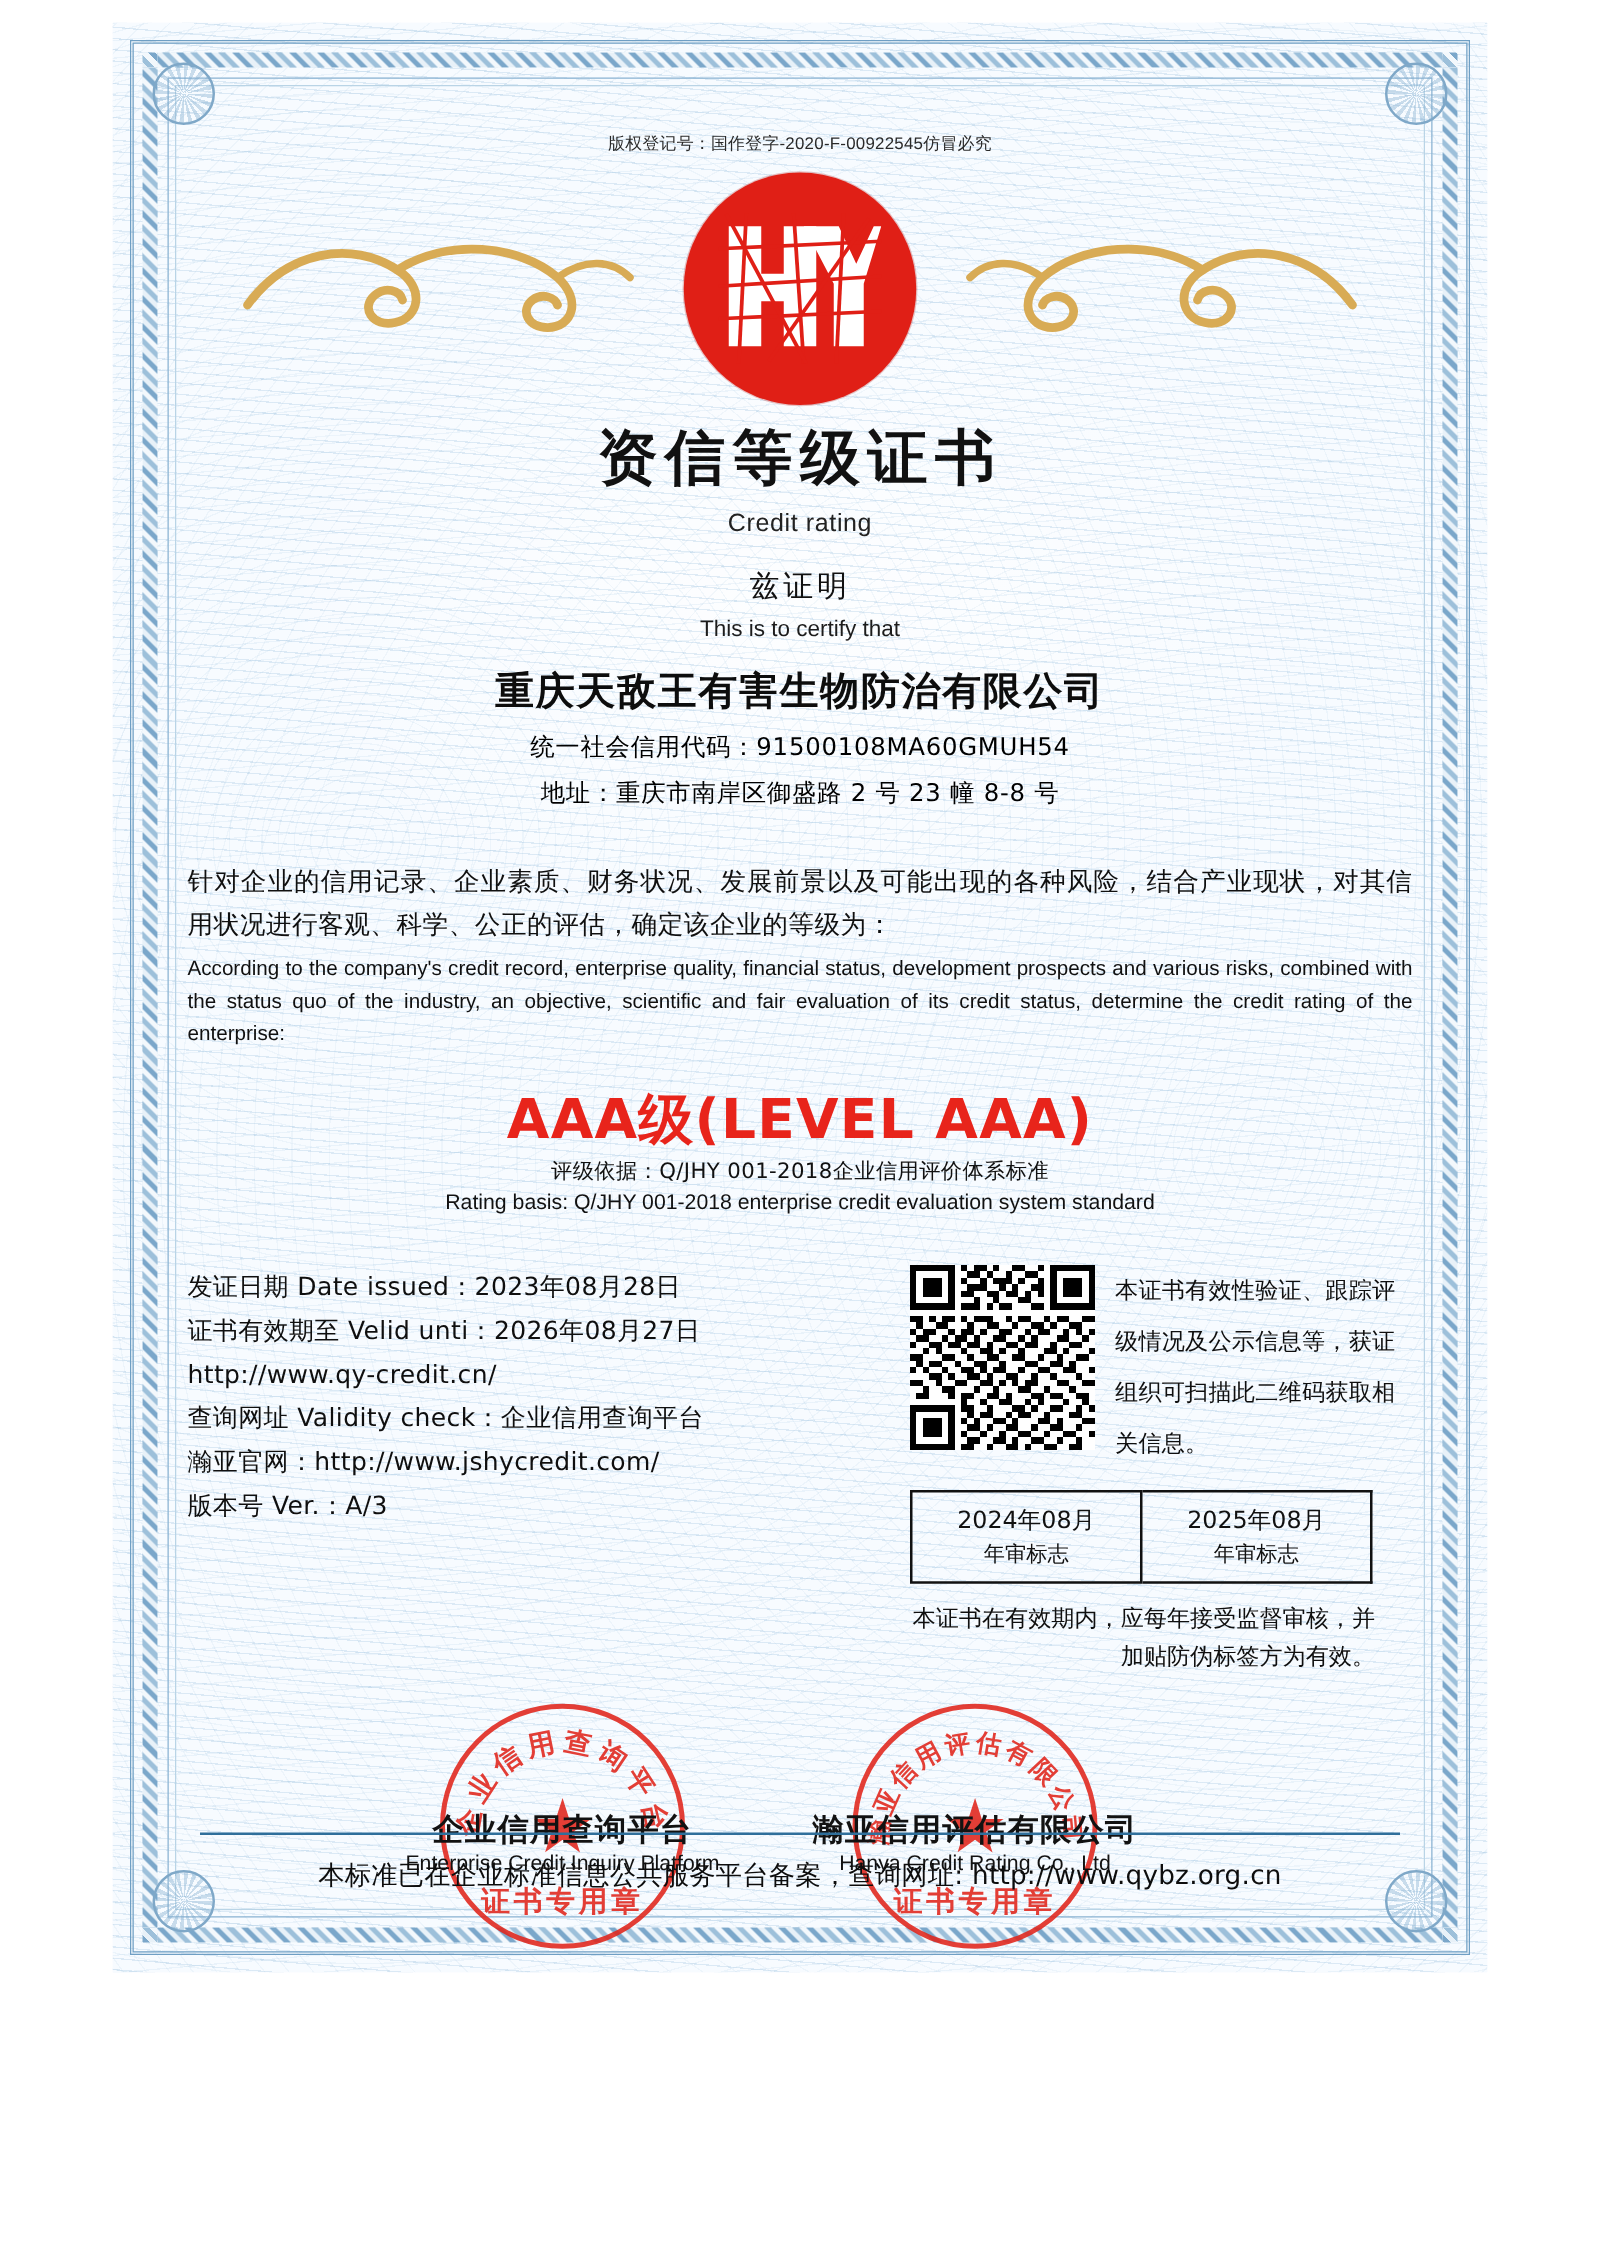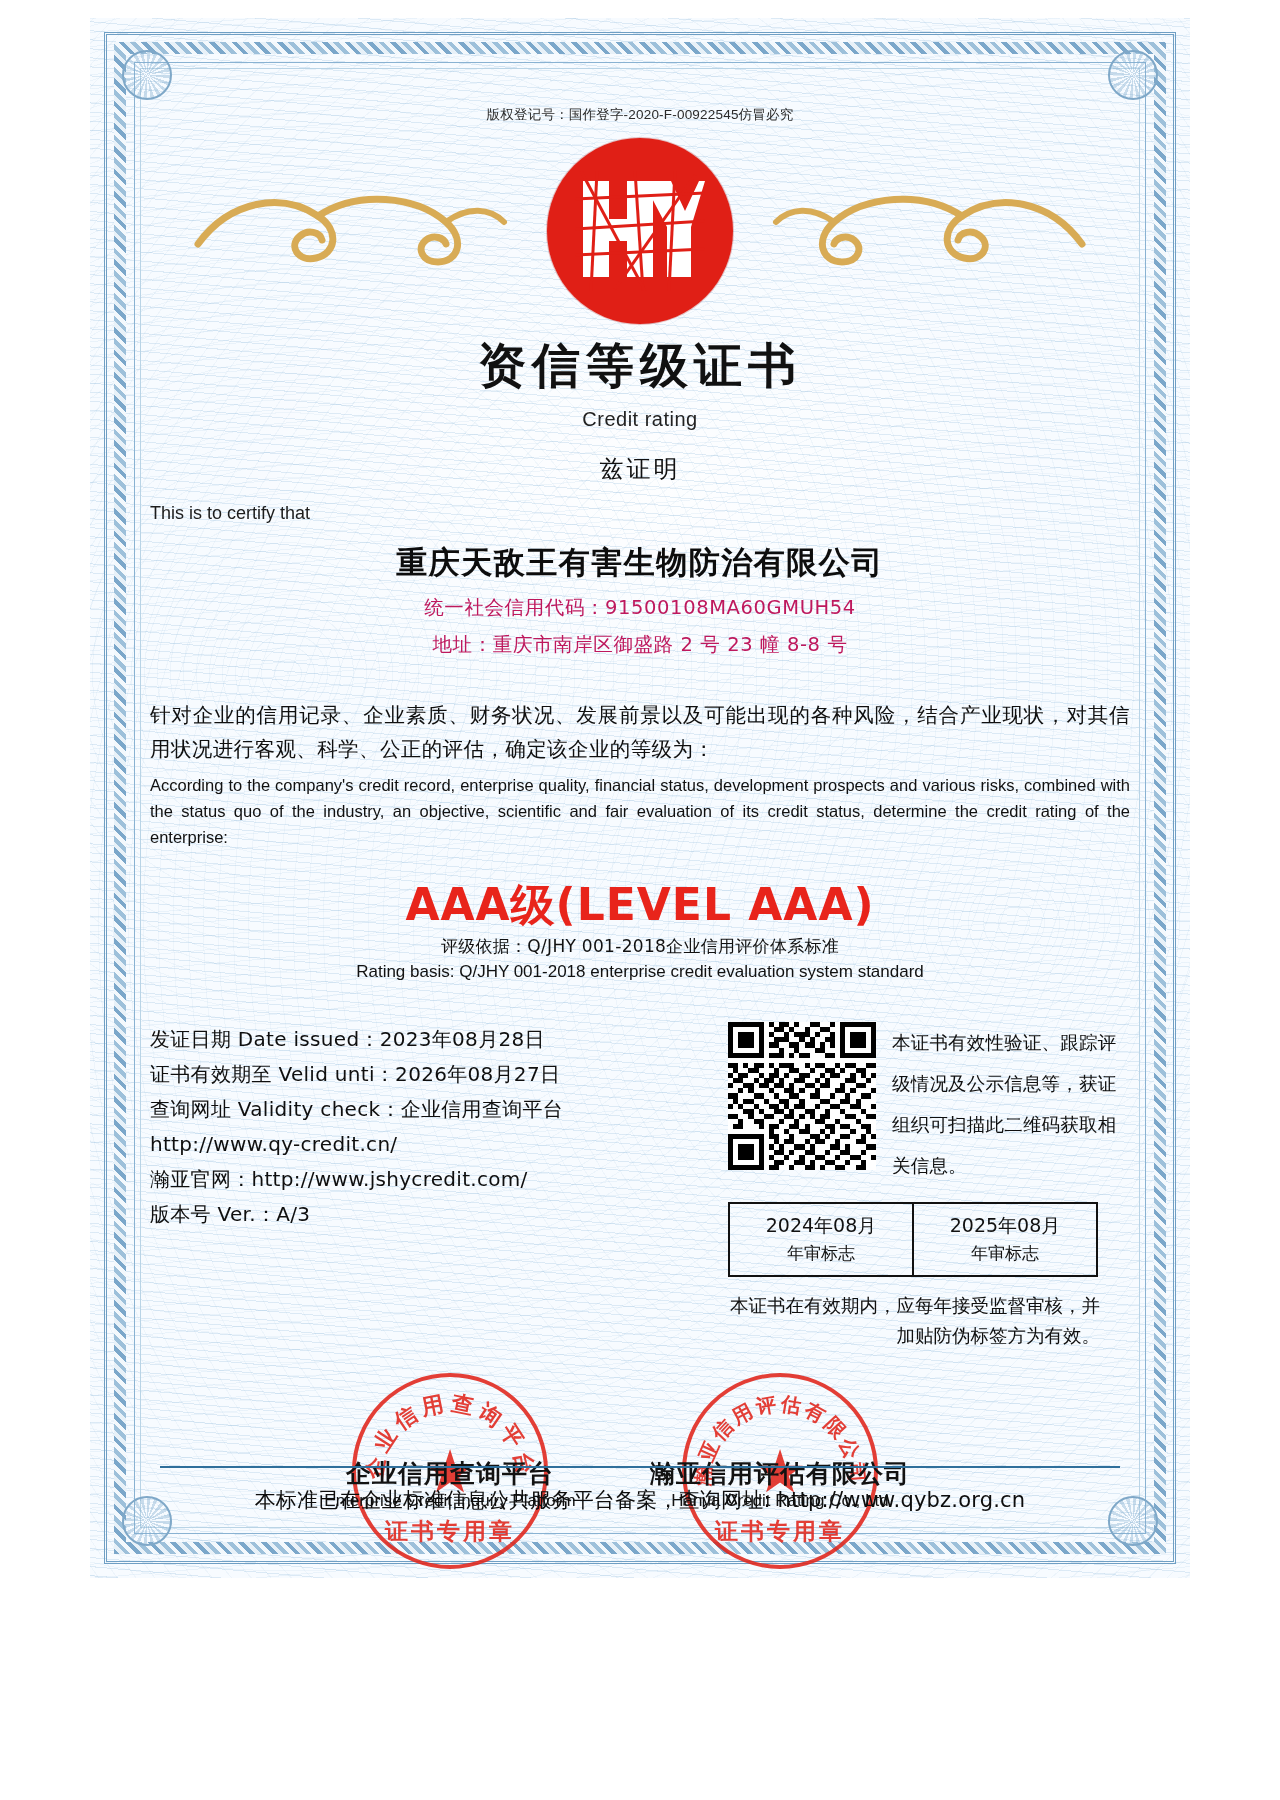--- a/index.html
+++ b/index.html
@@ -173,37 +173,38 @@
   }
   .certify-cn {
     text-align: center;
     font-size: 24px;
     color: #111;
     margin-top: 22px;
     letter-spacing: 3px;
     font-family: "DejaVu Sans", "Liberation Sans", sans-serif;
   }
   .certify-en {
+    text-align: center;
     font-size: 18px;
     color: #1c1c1c;
-    margin-top: 18px;
+    margin-top: 8px;
   }
   .company {
     text-align: center;
     font-size: 31px;
     font-weight: 700;
     color: #0d0d0d;
     margin-top: 18px;
     letter-spacing: 1.5px;
     font-family: "DejaVu Sans", "Liberation Sans", sans-serif;
   }
   .meta-line {
     text-align: center;
     font-size: 19.5px;
-    color: #be185d;
+    color: #000000;
     margin-top: 10px;
     letter-spacing: .6px;
     font-family: "DejaVu Sans", "Liberation Sans", sans-serif;
   }
 
   .body-block { margin-top: 40px; }
   .body-cn {
     font-size: 20.5px;
     line-height: 34px;
     color: #101010;
@@ -455,22 +456,22 @@
     </div>
 
     <div class="level">AAA级(LEVEL AAA)</div>
     <div class="basis-cn">评级依据：Q/JHY 001-2018企业信用评价体系标准</div>
     <div class="basis-en">Rating basis: Q/JHY 001-2018 enterprise credit evaluation system standard</div>
 
     <div class="lower">
       <div class="details">
         <div class="detail-row">发证日期 Date issued：2023年08月28日</div>
         <div class="detail-row">证书有效期至 Velid unti：2026年08月27日</div>
+        <div class="detail-row">http://www.qy-credit.cn/</div>
         <div class="detail-row">查询网址 Validity check：企业信用查询平台</div>
-        <div class="detail-row">http://www.qy-credit.cn/</div>
         <div class="detail-row">瀚亚官网：http://www.jshycredit.com/</div>
         <div class="detail-row">版本号 Ver.：A/3</div>
       </div>
 
       <div class="qrzone">
         <div class="qr-top">
           <svg class="qr" viewBox="0 0 29 29" shape-rendering="crispEdges">
             <rect width="29" height="29" fill="#ffffff"></rect>
             <g fill="#000000">
               <rect x="0" y="0" width="7" height="1"></rect>

